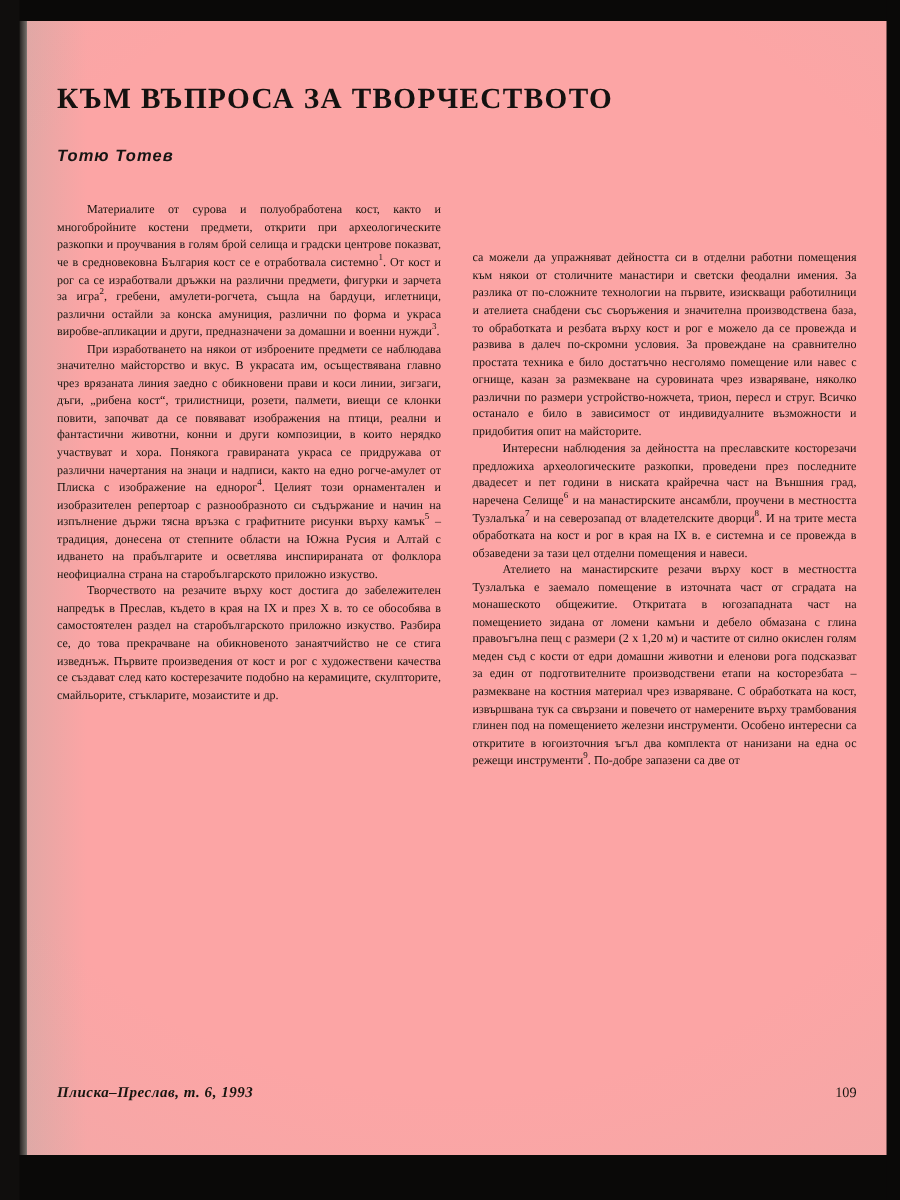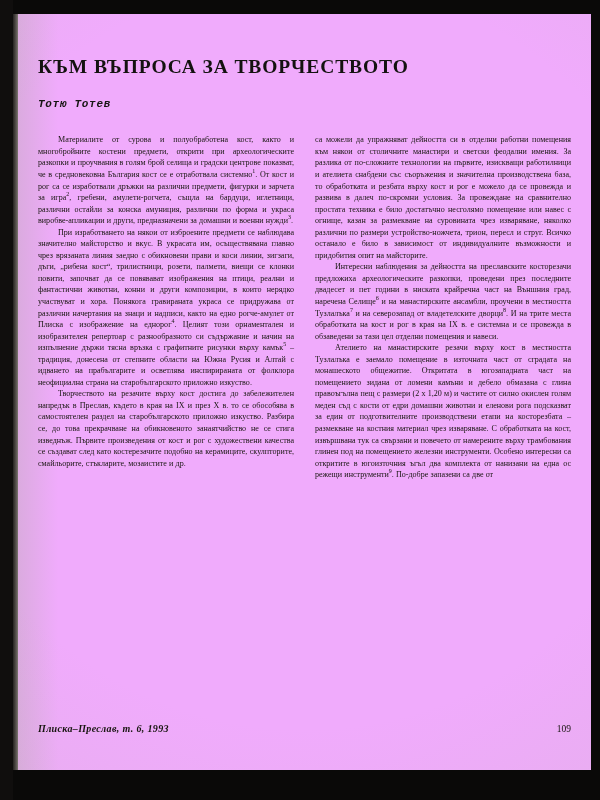--- a/index.html
+++ b/index.html
@@ -50,21 +50,21 @@
     opacity: .95;
   }
 
   
   .page {
     position: absolute;
     left: 18px;
     top: 14px;
     width: 573px;
     height: 756px;
-    background: #f0abfc;
+    background: #fca5a5;
     box-sizing: border-box;
     padding: 0;
     overflow: hidden;
   }
   
   .paper-tint {
     position: absolute; inset: 0;
     background:
       radial-gradient(ellipse 120% 90% at 50% 45%, rgba(255,255,255,0) 55%, rgba(190,185,178,0.30) 100%),
       linear-gradient(to right, rgba(175,170,163,0.33) 0%, rgba(255,255,255,0) 7%);
@@ -86,21 +86,21 @@
     letter-spacing: 0.9px;
     line-height: 1.30;
     color: #141210;
     margin: 0 0 0 0;
     text-transform: uppercase;
   }
   .title .tline { display: block; white-space: nowrap; }
 
   .author {
     margin-top: 19px;
-    font-family: Liberation Mono, monospace;
+    font-family: Liberation Sans, sans-serif;
     font-style: italic;
     font-weight: 700;
     font-size: 11px;
     letter-spacing: 0.7px;
     color: #171513;
   }
 
   
   .columns {
     margin-top: 24px;
@@ -117,21 +117,21 @@
     text-align: justify;
     text-justify: inter-word;
     font-family: "Liberation Serif", "DejaVu Serif", serif;
     font-size: 8.05px;
     line-height: 11.55px;
     color: #17150f;
     text-indent: 20px;
     hyphens: manual;
     word-spacing: 0.2px;
   }
-  .col p.cont { text-indent: 0; }
+  .col p.cont { text-indent: 0; margin-top: 32px; }
   .col p + p { margin-top: 0; }
 
   sup {
     font-size: 6px;
     line-height: 0;
     vertical-align: super;
   }
 
   
   .footer {

